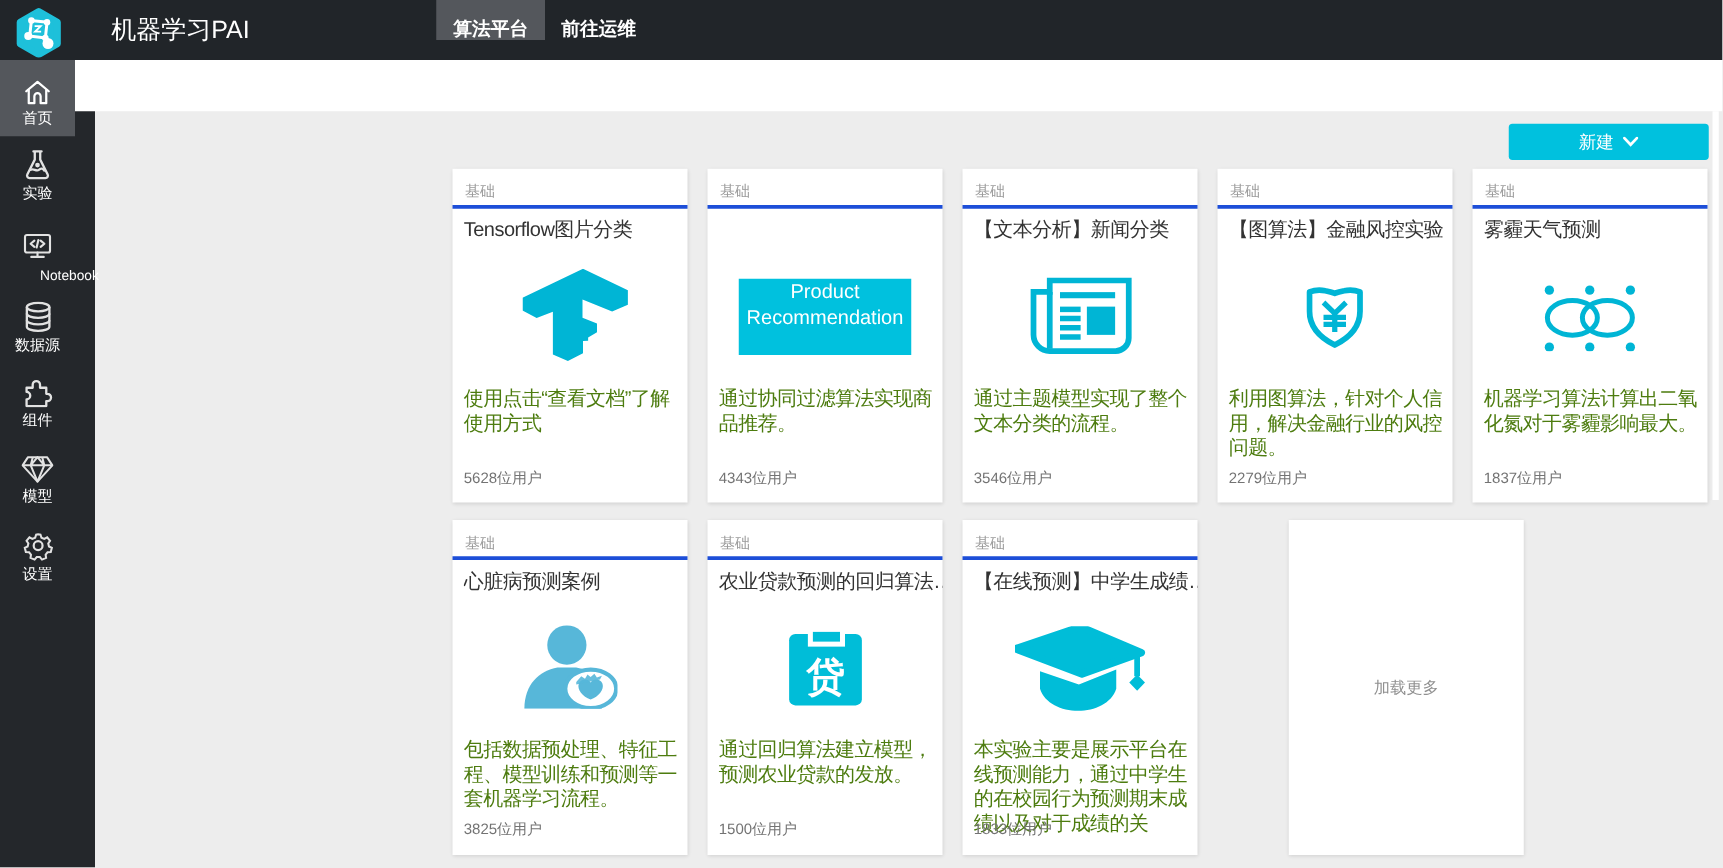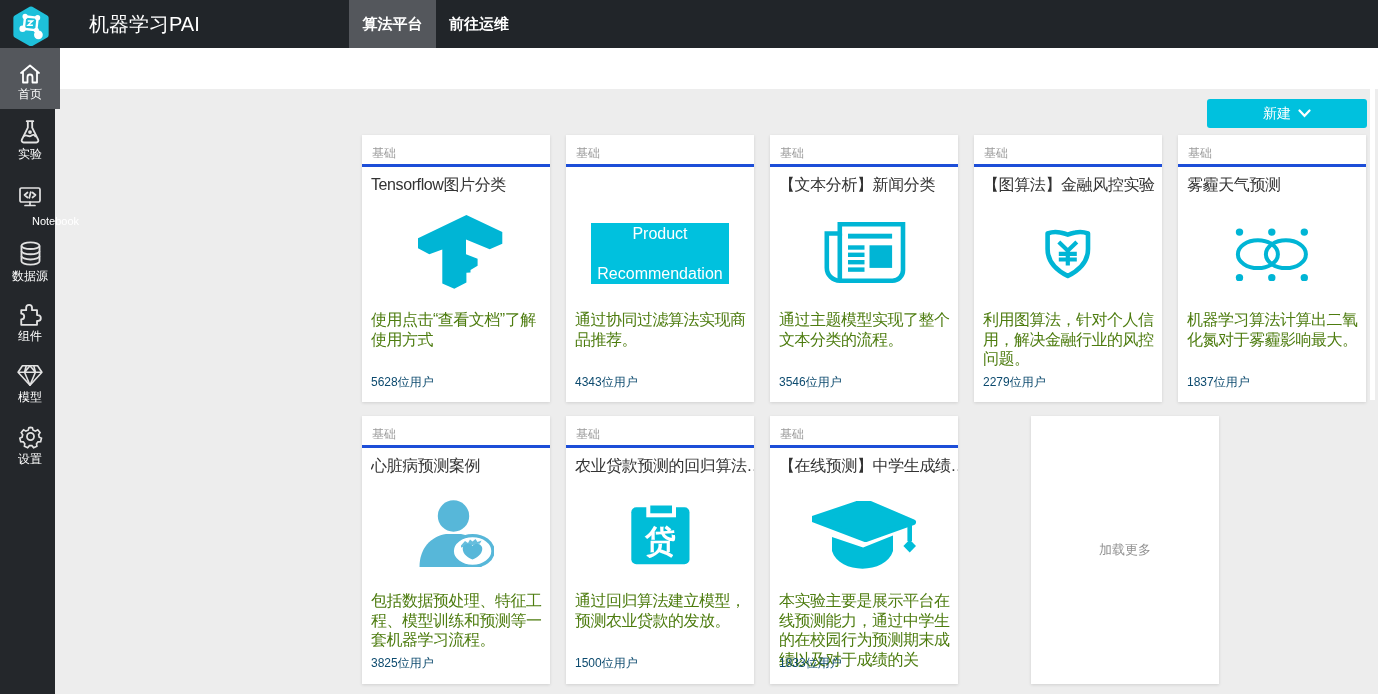--- a/index.html
+++ b/index.html
@@ -2,42 +2,42 @@
 <html><head>
 <meta charset="utf-8">
 <style>
 *{margin:0;padding:0;box-sizing:border-box;}
 html,body{width:1378px;height:694px;overflow:hidden;background:#ededed;font-family:"Liberation Sans",sans-serif;}
 #root{position:relative;width:1378px;height:694px;}
 
 #header{position:absolute;left:0;top:0;width:1378px;height:48px;background:#212529;}
 #logo{position:absolute;left:12px;top:6px;}
 #apptitle{position:absolute;left:89px;top:0;height:48px;line-height:48px;color:#fff;font-size:20px;}
-#tab1{position:absolute;left:349px;top:0;width:87px;height:48px;background:#54575c;color:#fff;font-size:15px;font-weight:bold;text-align:center;line-height:48px;}
+#tab1{position:absolute;left:349px;top:0;width:87px;height:32px;background:#54575c;color:#fff;font-size:15px;font-weight:bold;text-align:center;line-height:48px;}
 #tab2{position:absolute;left:449px;top:0;height:48px;color:#fff;font-size:15px;font-weight:bold;line-height:48px;}
 
-#sidebar{position:absolute;left:0;top:48px;width:55px;height:646px;background:#24272b;}
+#sidebar{position:absolute;left:0;top:48px;width:76px;height:646px;background:#24272b;}
 .sitem{position:relative;width:60px;height:61px;display:flex;flex-direction:column;align-items:center;justify-content:center;}
 .sitem.active{background:#54575c;}
 .sitem .lbl{color:#fff;font-size:12px;margin-top:4px;line-height:13px;}
 .sitem .lbl.sm{font-size:11px;padding-left:32px;}
 
 #whiteband{position:absolute;left:60px;top:48px;width:1318px;height:41px;background:#fff;}
 #rightstrip{position:absolute;left:1370px;top:89px;width:5px;height:311px;background:#fff;}
 #newbtn{position:absolute;left:1207px;top:99px;width:160px;height:29px;background:#00c1de;border-radius:3px;color:#fff;font-size:14px;display:flex;align-items:center;justify-content:center;}
 #newbtn svg{margin-left:7px;}
 
 .card{position:absolute;width:188px;background:#fff;box-shadow:0 1px 3px rgba(0,0,0,0.12);}
 .chead{position:absolute;left:0;top:0;width:100%;height:32px;border-bottom:3px solid #1d4ed8;color:#9a9a9a;font-size:12px;line-height:37px;padding-left:10px;}
 .ctitle{position:absolute;left:9px;top:39px;width:179px;color:#333;font-size:16px;letter-spacing:-0.4px;line-height:22px;white-space:nowrap;overflow:hidden;}
 .cicon{position:absolute;left:0;top:60px;width:188px;height:114px;display:flex;align-items:center;justify-content:center;}
 .cdesc{position:absolute;left:9px;top:175px;width:177px;color:#4d7c0f;font-size:16px;line-height:19.5px;letter-spacing:-0.5px;}
-.cuser{position:absolute;left:9px;top:238px;color:#0c4a6e;font-size:12px;line-height:18px;}
+.cuser{position:absolute;left:9px;top:238px;color:#737373;font-size:12px;line-height:18px;}
 #loadmore{position:absolute;left:1031px;top:416px;width:188px;height:268px;background:#fff;box-shadow:0 1px 3px rgba(0,0,0,0.12);display:flex;align-items:center;justify-content:center;color:#909090;font-size:13px;}
-.banner{width:138px;height:61px;background:#00c1de;color:#fff;font-size:16px;display:flex;flex-direction:column;align-items:center;justify-content:space-between;line-height:21px;}
+.banner{width:138px;height:61px;background:#00c1de;color:#fff;font-size:16px;display:flex;flex-direction:column;align-items:center;justify-content:flex-start;line-height:21px;}
 </style>
 </head>
 <body>
 <div id="root">
   <div id="header">
     <div id="logo">
       <svg width="38" height="40" viewBox="0 0 38 40">
         <path d="M19 3.2 L33.9 11.8 V29 L19 37.6 L4.1 29 V11.8 Z" fill="#1ec0da" stroke="#1ec0da" stroke-width="5.5" stroke-linejoin="round"></path>
         <g fill="none" stroke="#fff">
           <rect x="13.1" y="10.4" width="12.6" height="12.6" rx="1.2" stroke-width="2.4" transform="rotate(6 13.1 10.4)"></rect>

